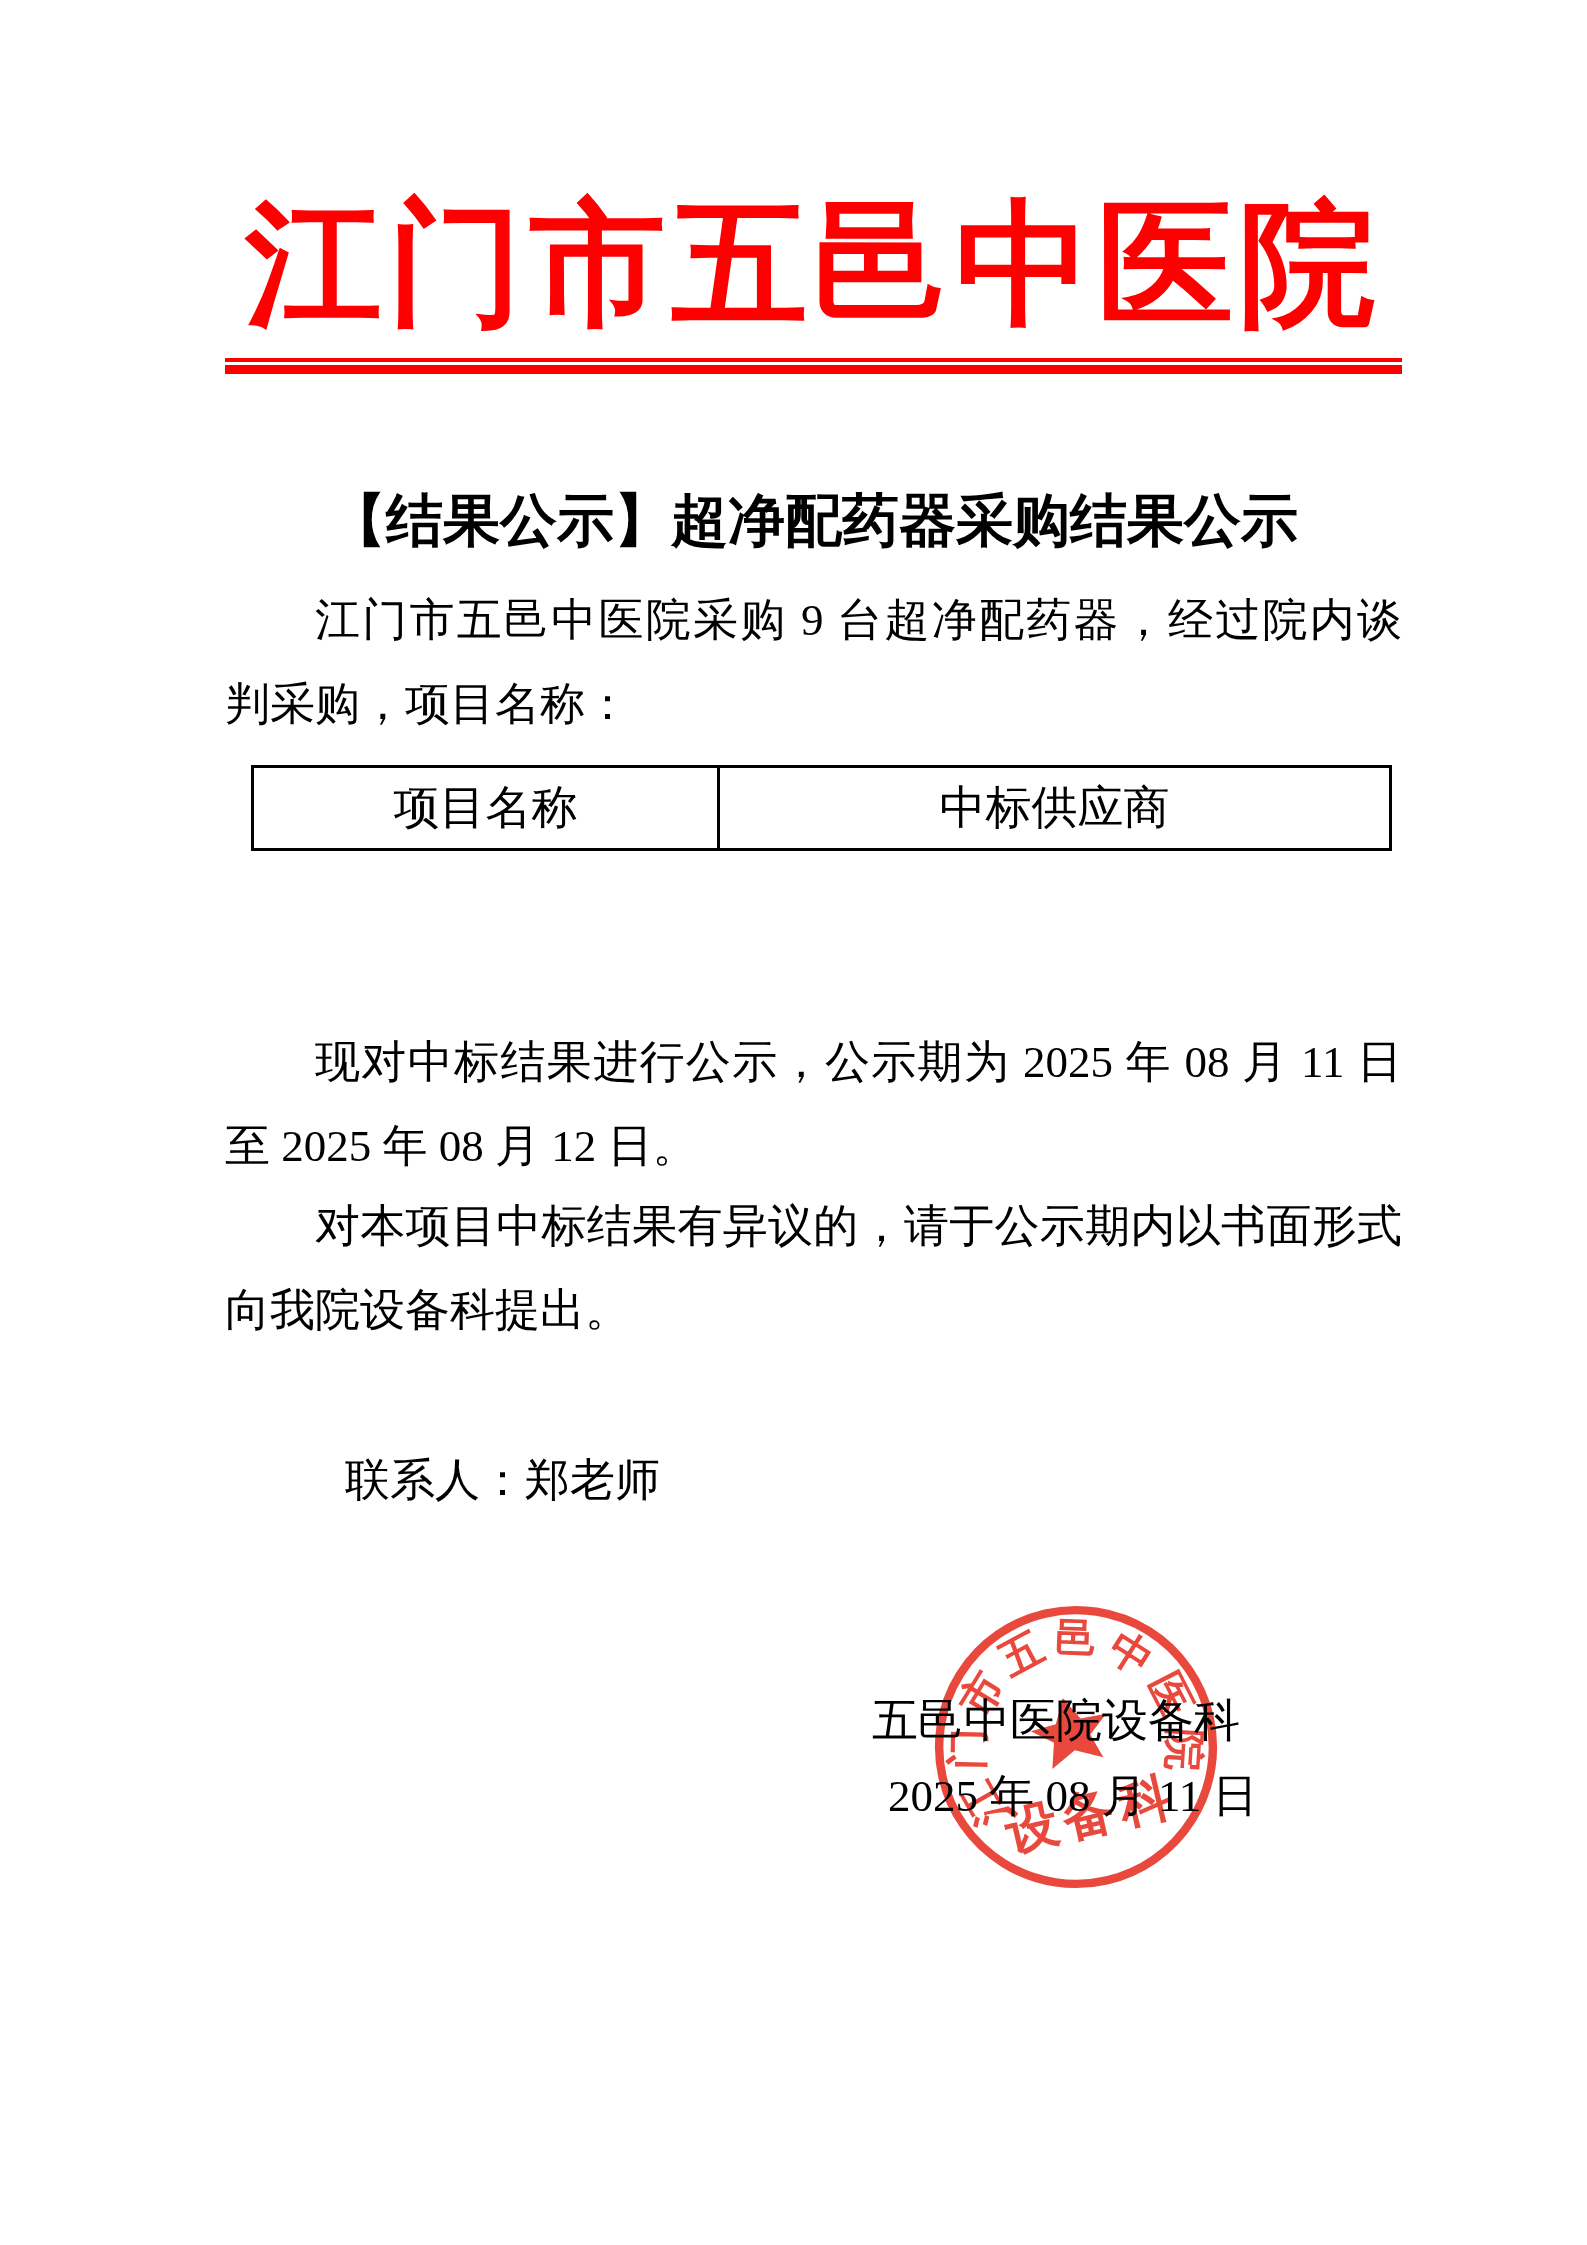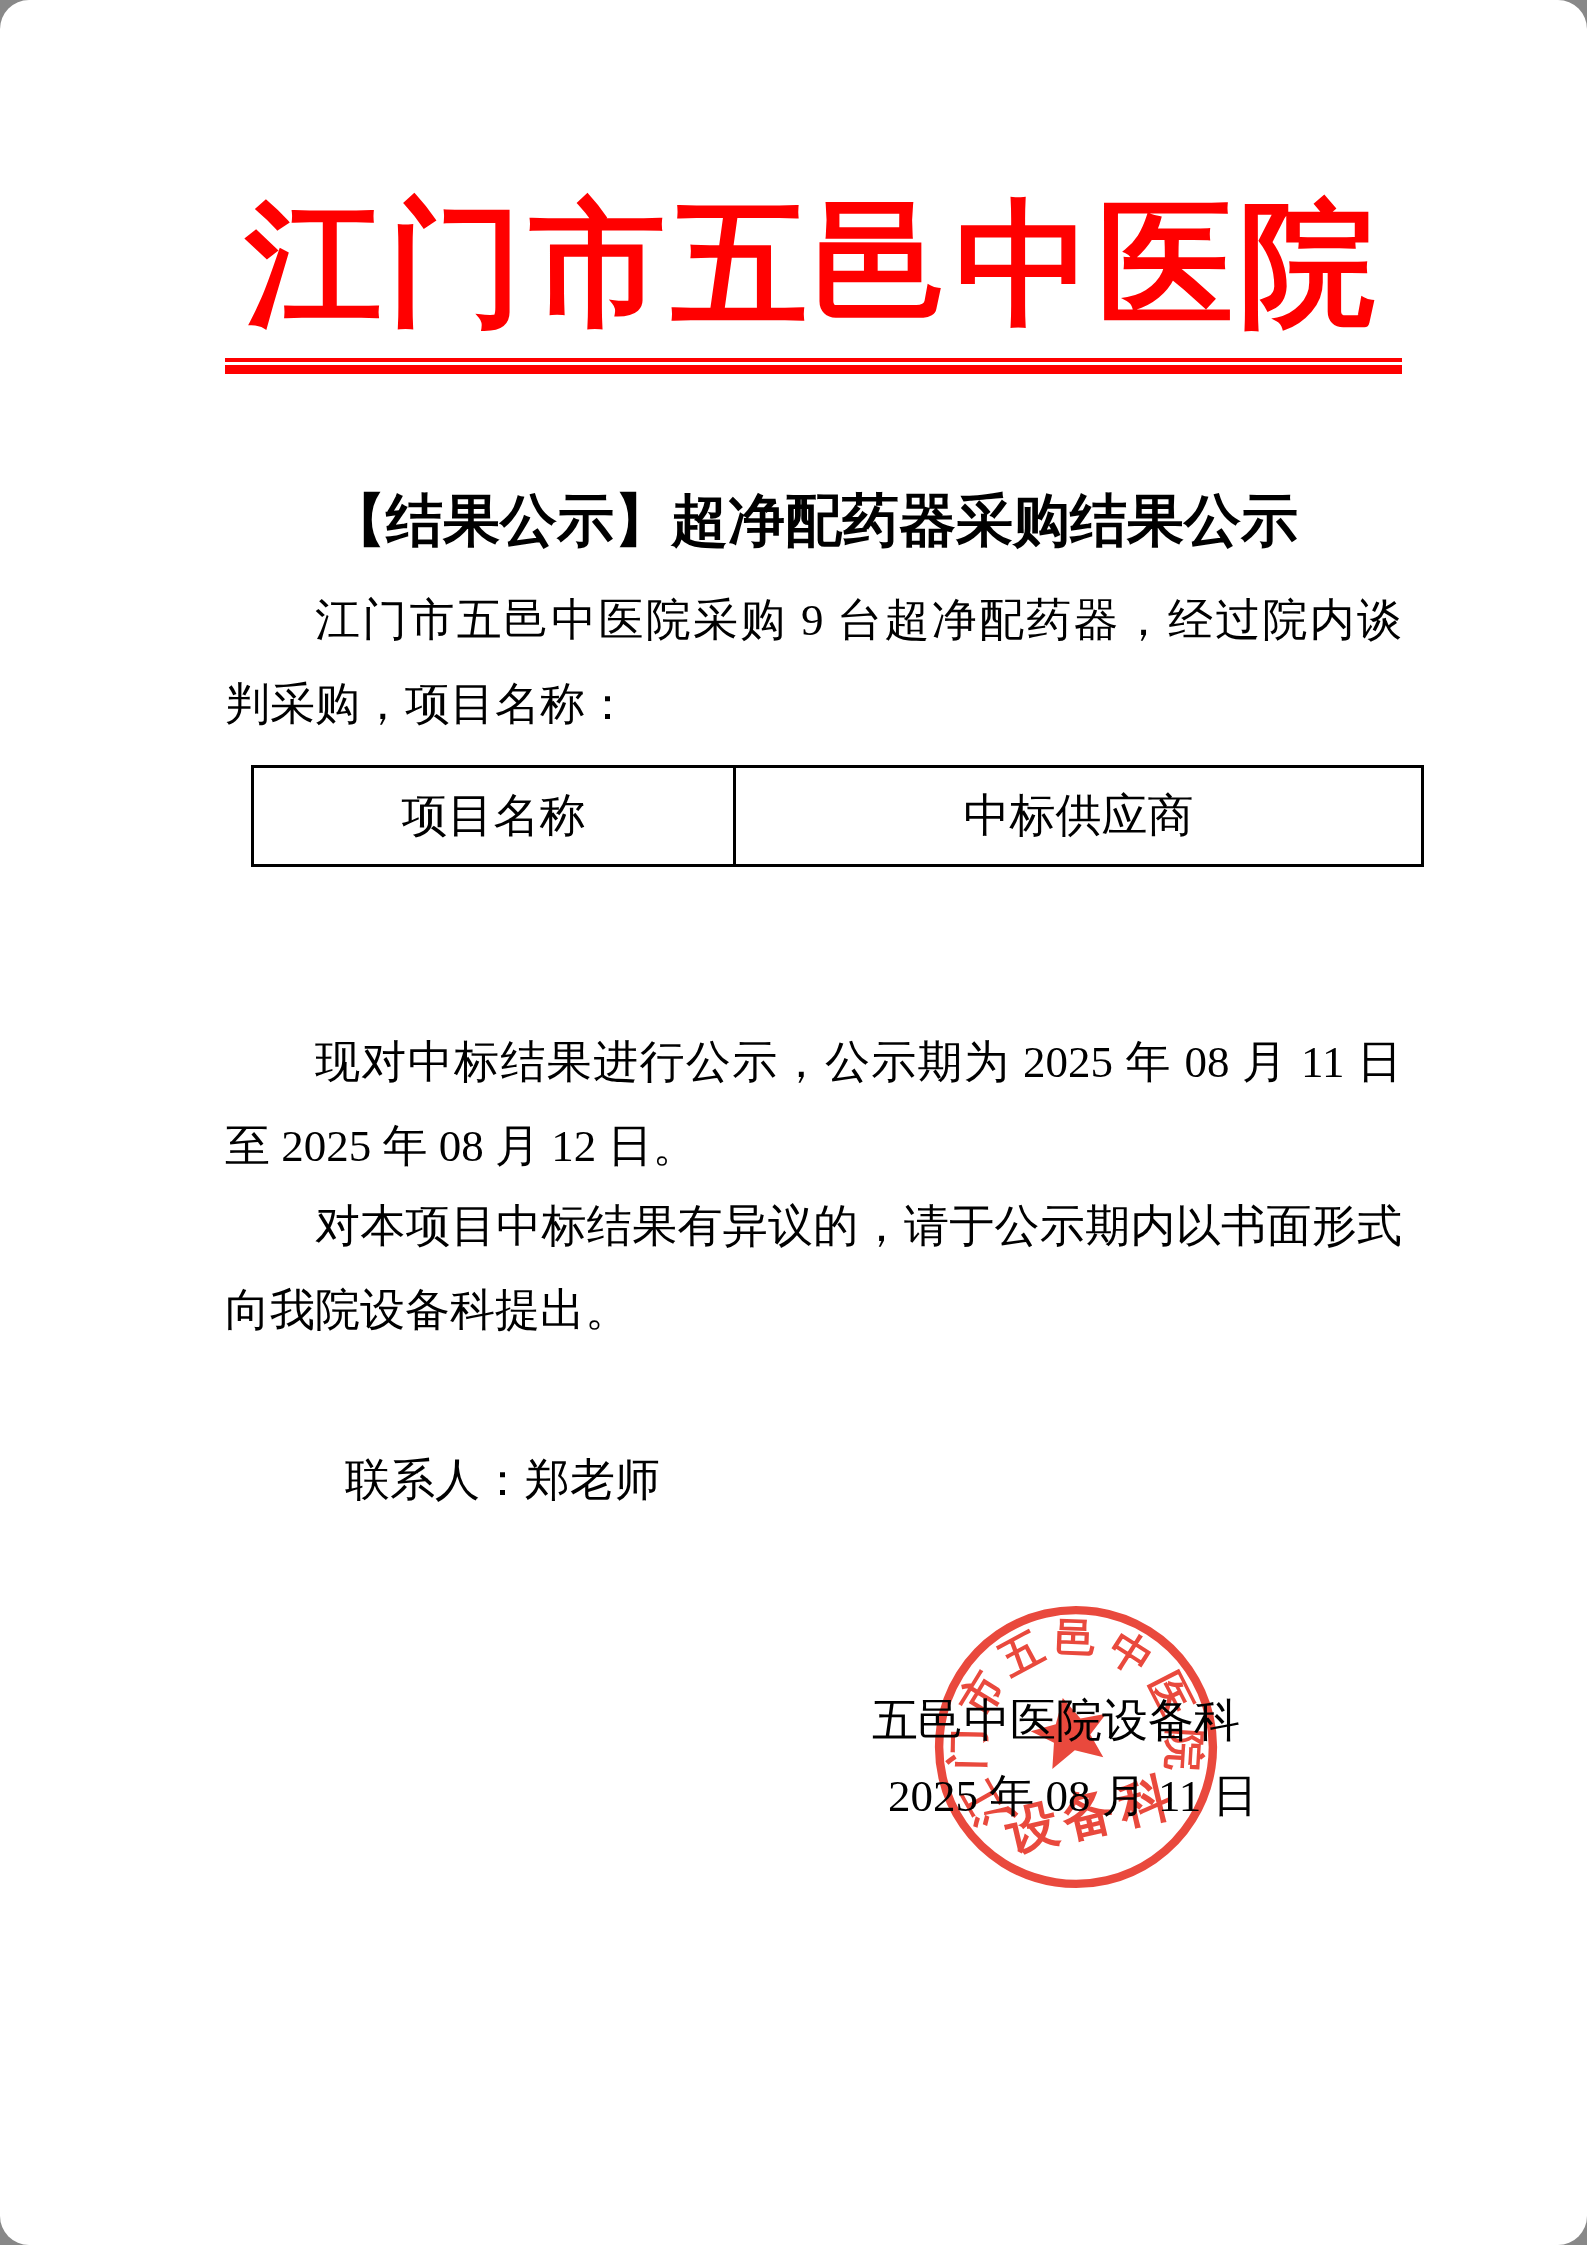--- a/index.html
+++ b/index.html
@@ -4,21 +4,20 @@
 <style>
   html,body { margin:0; padding:0; background:#888; }
   .page {
     position:relative;
     width:1587px; height:2245px;
     margin:0 auto;
     background:#ffffff;
     font-family:"Liberation Serif","DejaVu Serif",serif;
     color:#000;
     overflow:hidden;
-    border-radius:29px;
   }
   .doc-title {
     position:absolute; left:225px; top:165px; width:1177px;
     font-size:136px; line-height:200px; font-weight:bold;
     letter-spacing:6px; text-align:center; color:#ff0000;
     white-space:nowrap;
   }
   .rule { position:absolute; left:225px; width:1177px; background:#ff0000; }
   .rule-thin  { top:358px; height:4px; }
   .rule-thick { top:365px; height:9px; }
@@ -37,21 +36,21 @@
   .contact { position:absolute; left:233px; width:1177px; font-size:45px; line-height:84px; }
   .c1 { top:1438px; padding-left:112px; }
   .c2 { top:1519px; padding-left:104px; }
   table.result {
     position:absolute; left:251px; top:765px;
     width:1132px; border-collapse:collapse; table-layout:fixed;
     font-size:46px;
   }
   table.result td {
     border:3px solid #000; text-align:center; vertical-align:middle;
-    padding:8px;
+    padding:0;
   }
   table.result tr.hdr td { height:80px; }
   table.result tr.row td { height:88px; }
   .col1 { width:463px; }
   .col2 { width:669px; }
   .sign-org  { position:absolute; left:872px; top:1691px; font-size:46px; line-height:60px; white-space:nowrap; }
   .sign-date { position:absolute; left:888px; top:1766px; font-size:45px; line-height:60px; white-space:nowrap; }
   .stamp {
     position:absolute; left:926px; top:1597px; width:300px; height:300px;
     mix-blend-mode:multiply; opacity:0.92;

